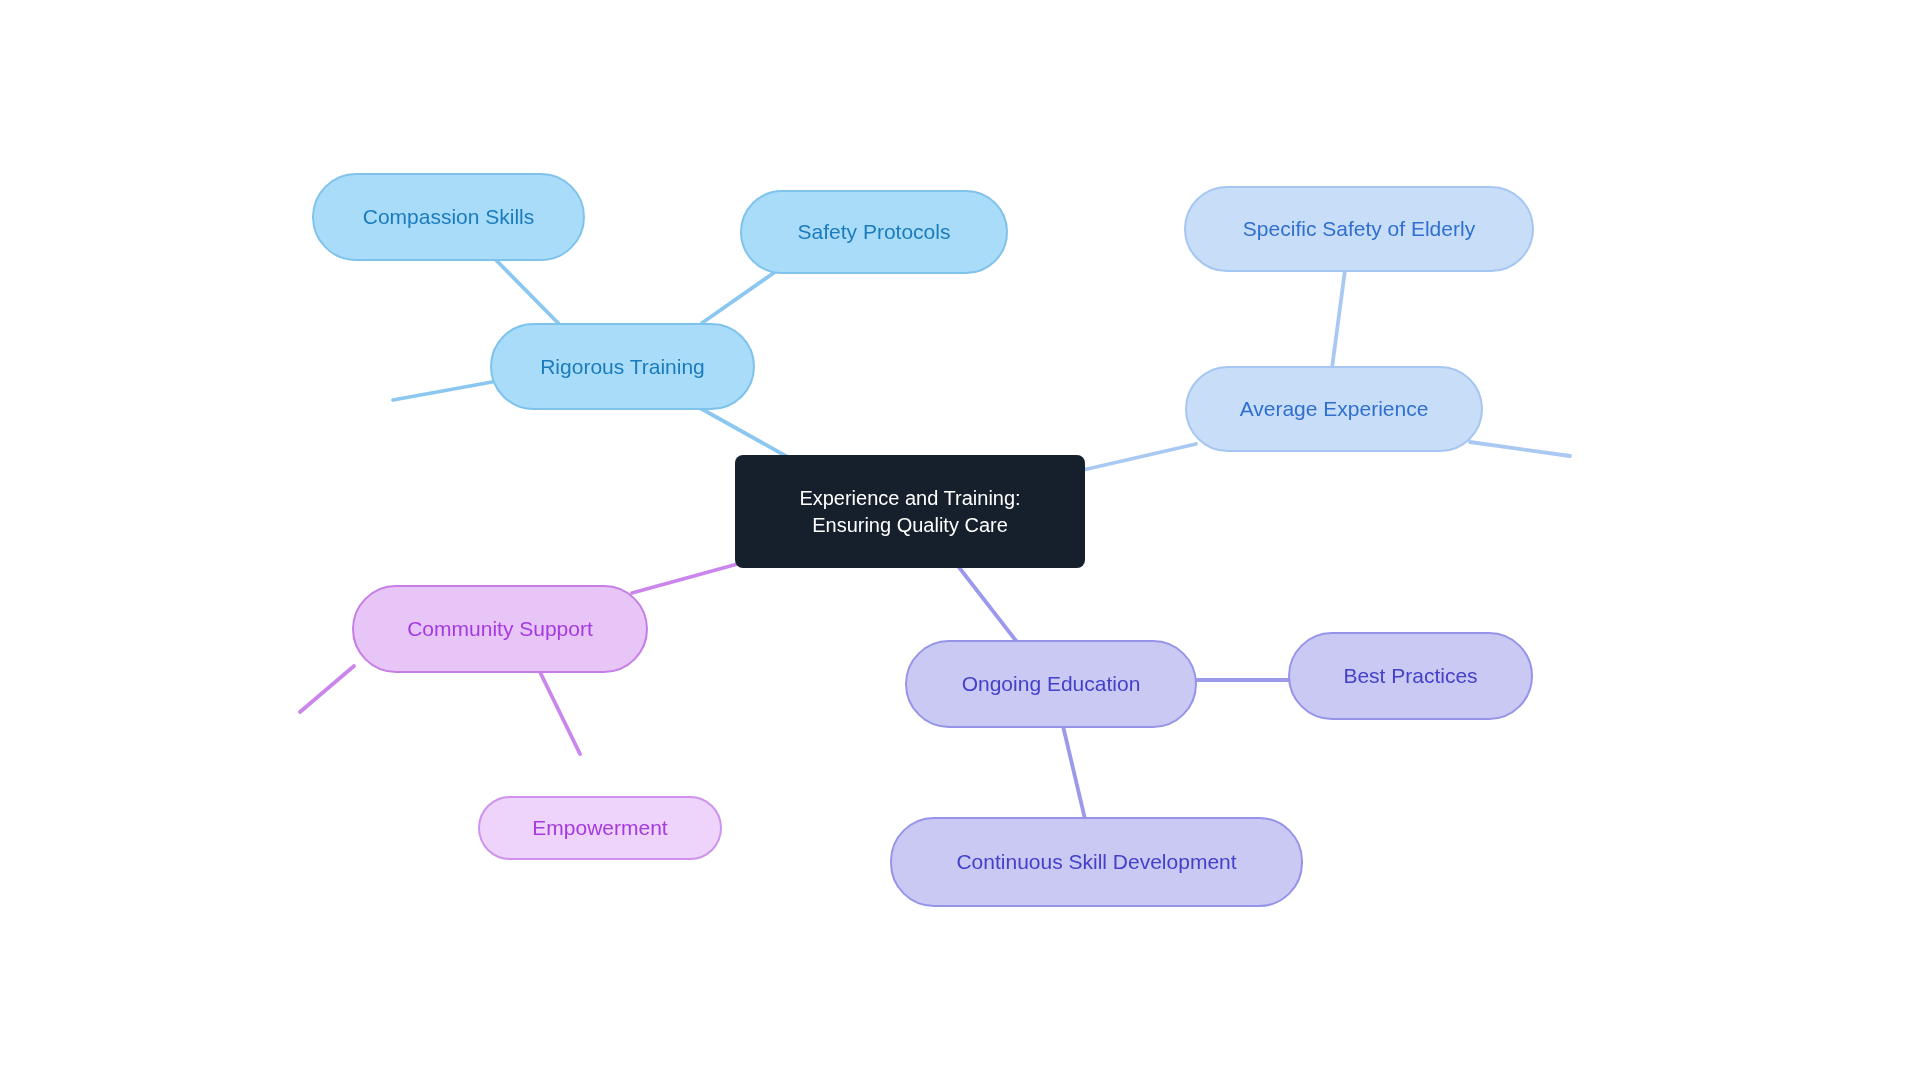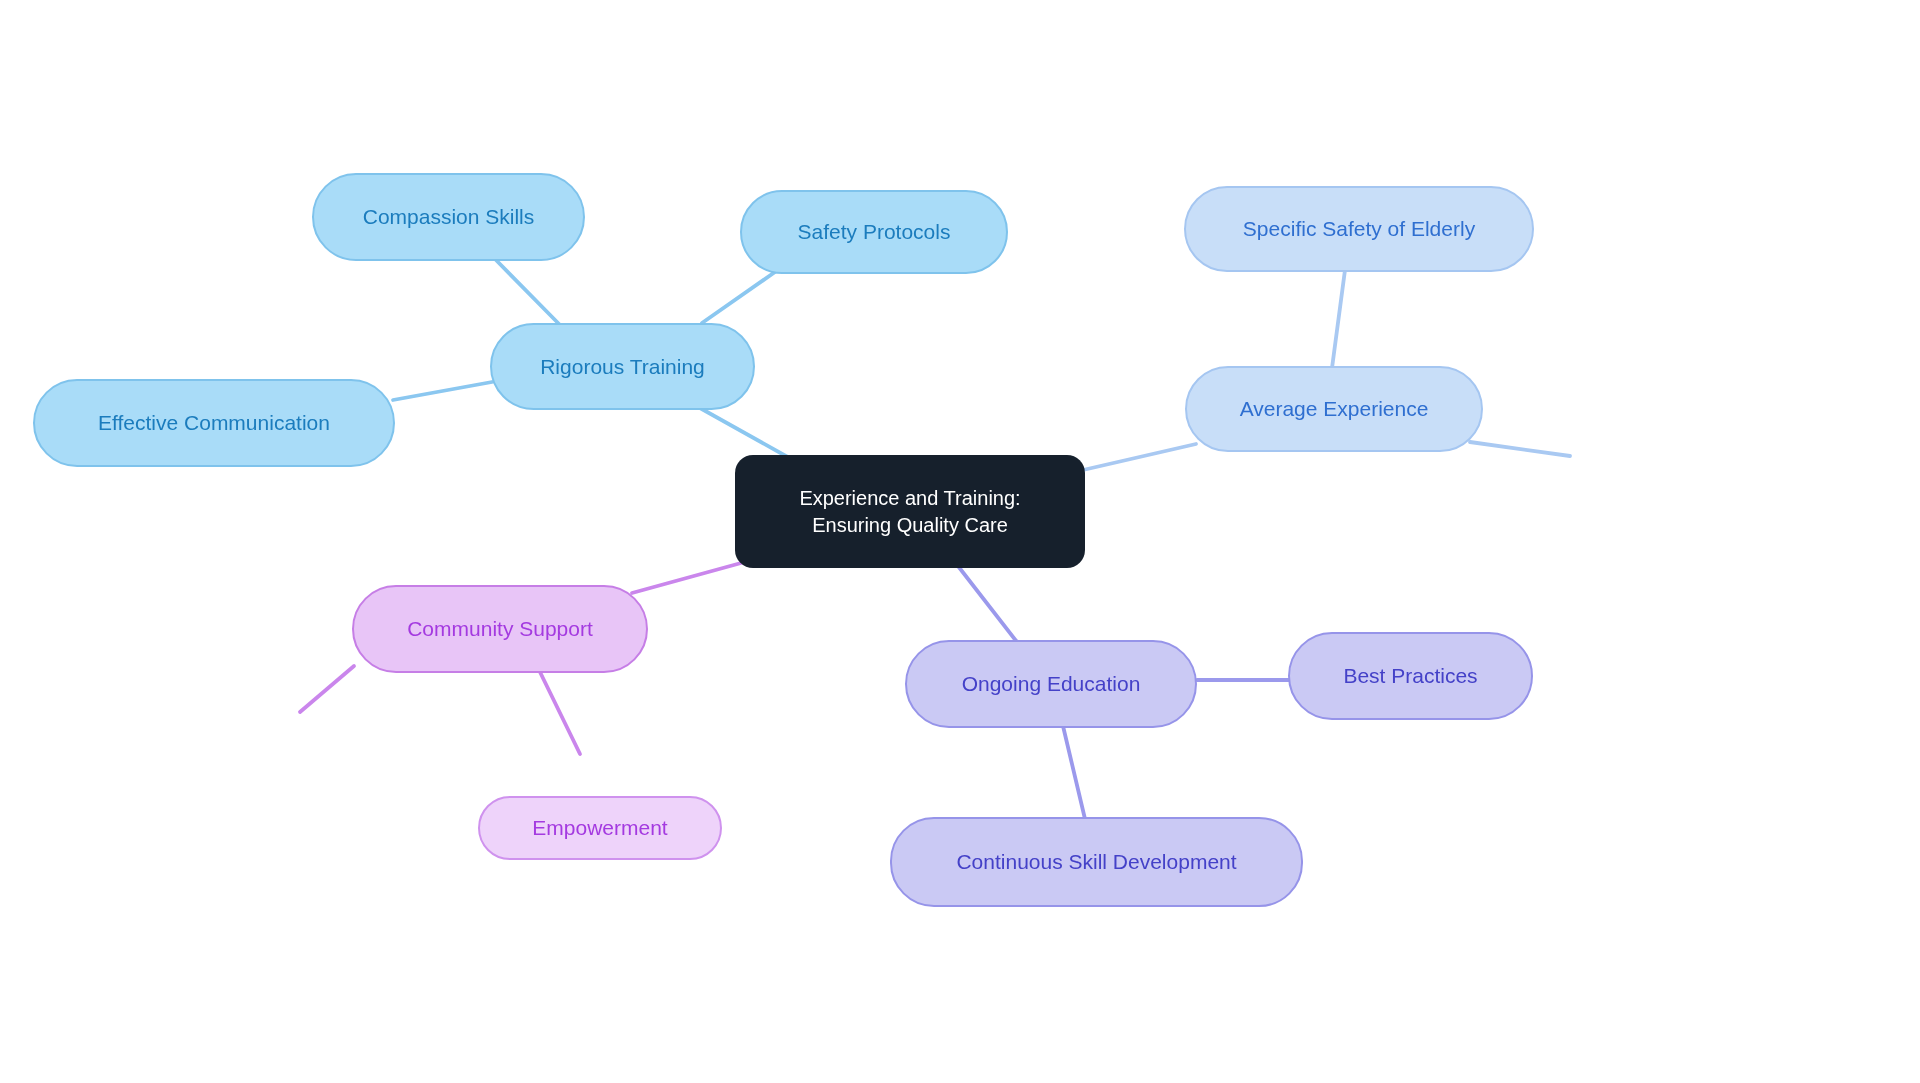--- a/index.html
+++ b/index.html
@@ -50,21 +50,21 @@
   .b0 { background: var(--b0-fill, #a9dcf8); border-color: var(--b0-border, #7fc3ec); color: var(--b0-text, #1b7cbd); }
   .b1 { background: var(--b1-fill, #c8def8); border-color: var(--b1-border, #a5c6f1); color: var(--b1-text, #2f6fd0); }
   .b2 { background: var(--b2-fill, #cac9f4); border-color: var(--b2-border, #9694e9); color: var(--b2-text, #4441c8); }
   .b3 { background: var(--b3-fill, #e8c5f7); border-color: var(--b3-border, #c67ee6); color: var(--b3-text, #a43ae0); }
   .b3-child { background: var(--b3-fill_child, #eed3fa); border-color: var(--b3-border_child, #cf92ee); }
 
   .central {
     background: var(--central-fill, #16202c);
     color: var(--central-text, #ffffff);
     border: none;
-    border-radius: 18px;
+    border-radius: 8px;
     font-size: 20px;
     line-height: 1.35;
     padding: 0 34px;
   }
   .pad-md { padding: 0 26px; }
 </style>
 </head>
 <body>
 
 <div id="canvas">
@@ -95,23 +95,20 @@
 
   <div class="node b0" style="left:490px; top:323px; width:265px; height:87px;">
     <span class="lbl">Rigorous Training</span>
   </div>
   <div class="node b0" style="left:312px; top:173px; width:273px; height:88px;">
     <span class="lbl">Compassion Skills</span>
   </div>
   <div class="node b0" style="left:740px; top:190px; width:268px; height:84px;">
     <span class="lbl">Safety Protocols</span>
   </div>
-  <div class="node b0" style="left:33px; top:379px; width:362px; height:88px;">
-    <span class="lbl">Effective Communication</span>
-  </div>
 
   <div class="node b1" style="left:1185px; top:366px; width:298px; height:86px;">
     <span class="lbl">Average Experience</span>
   </div>
   <div class="node b1" style="left:1184px; top:186px; width:350px; height:86px;">
     <span class="lbl">Specific Safety of Elderly</span>
   </div>
 
   <div class="node b2" style="left:905px; top:640px; width:292px; height:88px;">
     <span class="lbl">Ongoing Education</span>

